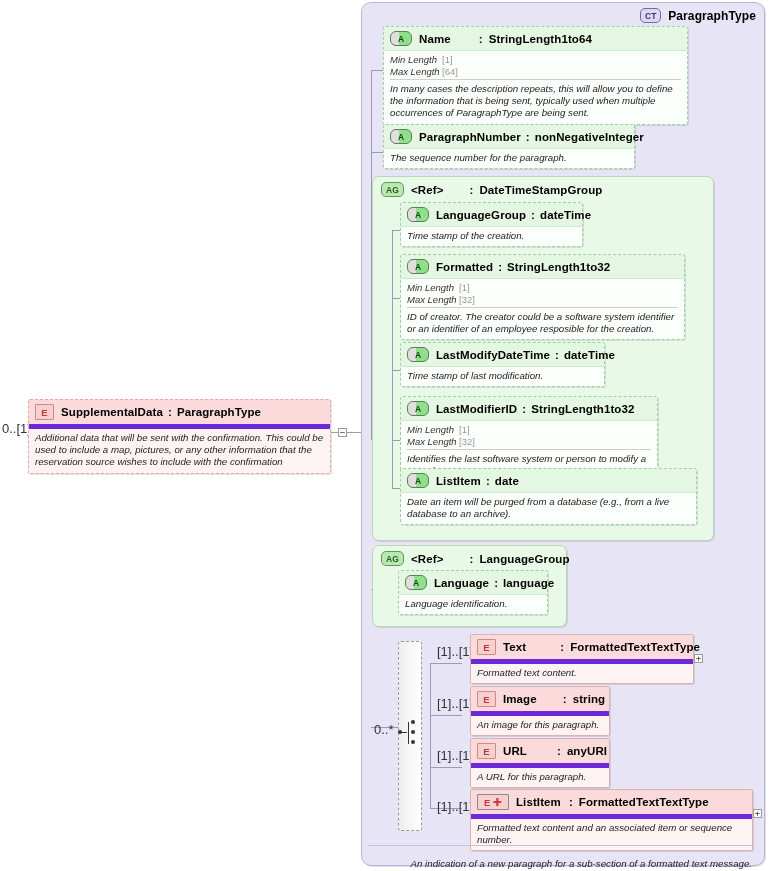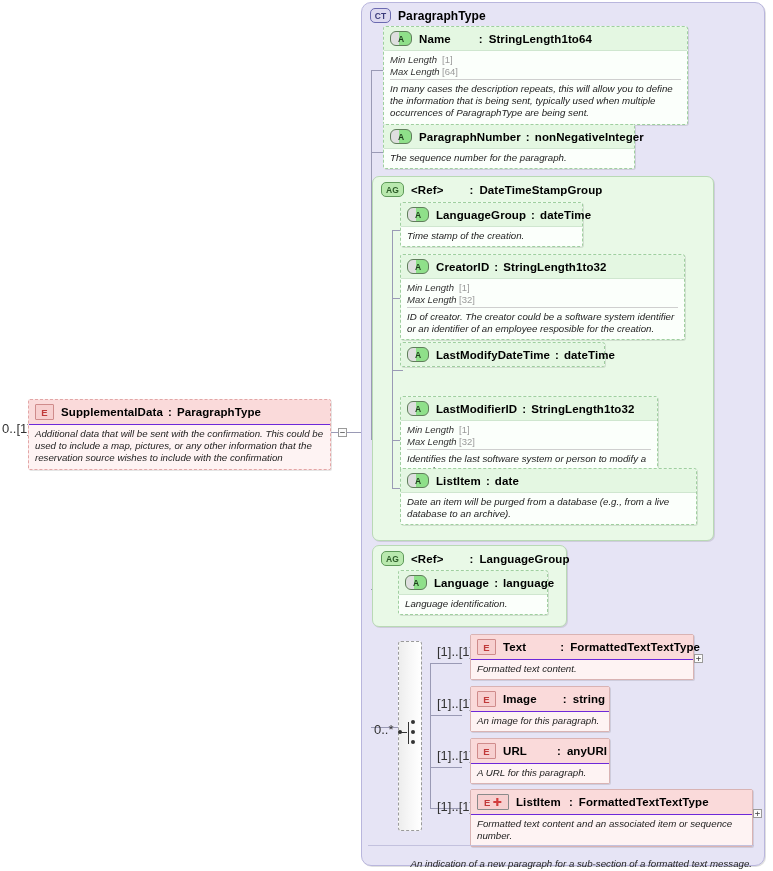--- a/index.html
+++ b/index.html
@@ -32,21 +32,21 @@
   .attr .hdr{background:#e4f7e2;border-radius:3px 3px 0 0;}
   .attr .inner{background:#fbfffb;border-top:1px solid #cfe6cf;padding:3px 6px 4px 6px;}
 
   
   .elem{
     background:#fde8e8;border:1px dashed #e3a6a6;border-radius:2px;
     box-shadow:1px 1px 0 rgba(0,0,0,.10);
   }
   .elem.solid{border:1px solid #d9b3b3;}
   .elem .hdr{background:#fadada;}
-  .elem .inner{background:#fef3f3;border-top:1px solid #6d28d9;padding:3px 6px 4px 6px;}
+  .elem .inner{background:#fef3f3;border-top:5px solid #6d28d9;padding:3px 6px 4px 6px;}
 
   
   .grp{
     background:#e9f9e7;border:1px solid #b9d9b5;border-radius:7px;
     box-shadow:1px 1px 0 rgba(0,0,0,.10);
   }
   
   .ct{
     background:#e6e4f5;border:1px solid #b9b6dd;border-radius:10px;
     box-shadow:1px 1px 0 rgba(0,0,0,.12);
@@ -113,21 +113,21 @@
   <div class="inner">
     <div class="desc">Additional data that will be sent with the confirmation.  This could be used to include a map, pictures, or any other information that the reservation source wishes to include with the confirmation</div>
   </div>
 </div>
 
 <div class="ln lnh" style="left:331px;top:432px;width:12px;"></div>
 <div class="toggle" style="left:338px;top:428px;">−</div>
 <div class="ln lnh" style="left:347px;top:432px;width:15px;"></div>
 
 <div class="node ct" style="left:361px;top:2px;width:404px;height:864px;">
-  <div class="hdr" style="padding:5px 8px 2px 8px;">
+  <div class="hdr" style="padding:5px 8px 2px 8px;justify-content:flex-end;">
     <span class="badge b-ct">CT</span>
     <span class="nm" style="font-size:12px;">ParagraphType</span>
   </div>
 </div>
 
 <div class="ln lnv" style="left:371px;top:70px;height:370px;"></div>
 
 <div class="ln lnh" style="left:371px;top:70px;width:12px;"></div>
 <div class="node attr" style="left:383px;top:26px;width:305px;">
   <div class="hdr">
@@ -187,21 +187,21 @@
   </div>
   <div class="inner">
     <div class="desc">Time stamp of the creation.</div>
   </div>
 </div>
 
 <div class="ln lnh" style="left:392px;top:298px;width:11px;"></div>
 <div class="node attr" style="left:400px;top:254px;width:285px;">
   <div class="hdr">
     <span class="badge b-a">A</span>
-    <span class="nm">CreatorID</span>
+    <span class="nm">Formatted</span>
     <span class="sep" style="padding:0 5px">:</span>
     <span class="ty">StringLength1to32</span>
   </div>
   <div class="inner">
     <div class="facets">
       <div class="frow">
           <span class="fname">Min Length</span>
           <span class="fval">[1]</span>
         </div>
       <div class="frow">
@@ -214,20 +214,23 @@
   </div>
 </div>
 
 <div class="ln lnh" style="left:392px;top:370px;width:11px;"></div>
 <div class="node attr" style="left:400px;top:342px;width:205px;">
   <div class="hdr">
     <span class="badge b-a">A</span>
     <span class="nm">LastModifyDateTime</span>
     <span class="sep" style="padding:0 5px">:</span>
     <span class="ty">dateTime</span>
+  </div>
+  <div class="inner">
+    <div class="desc">Time stamp of last modification.</div>
   </div>
 </div>
 
 <div class="ln lnh" style="left:392px;top:440px;width:11px;"></div>
 <div class="node attr" style="left:400px;top:396px;width:258px;">
   <div class="hdr">
     <span class="badge b-a">A</span>
     <span class="nm">LastModifierID</span>
     <span class="sep" style="padding:0 5px">:</span>
     <span class="ty">StringLength1to32</span>

